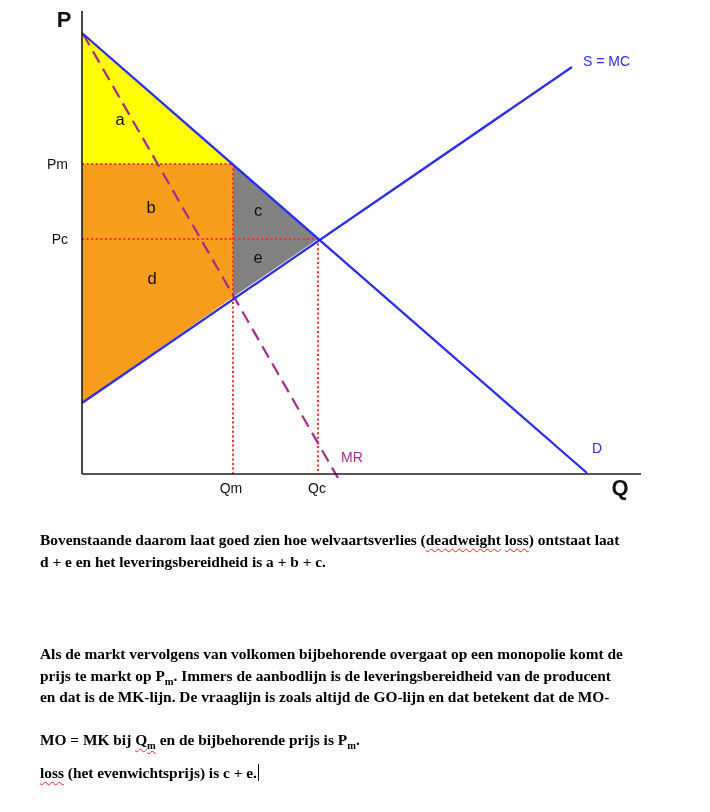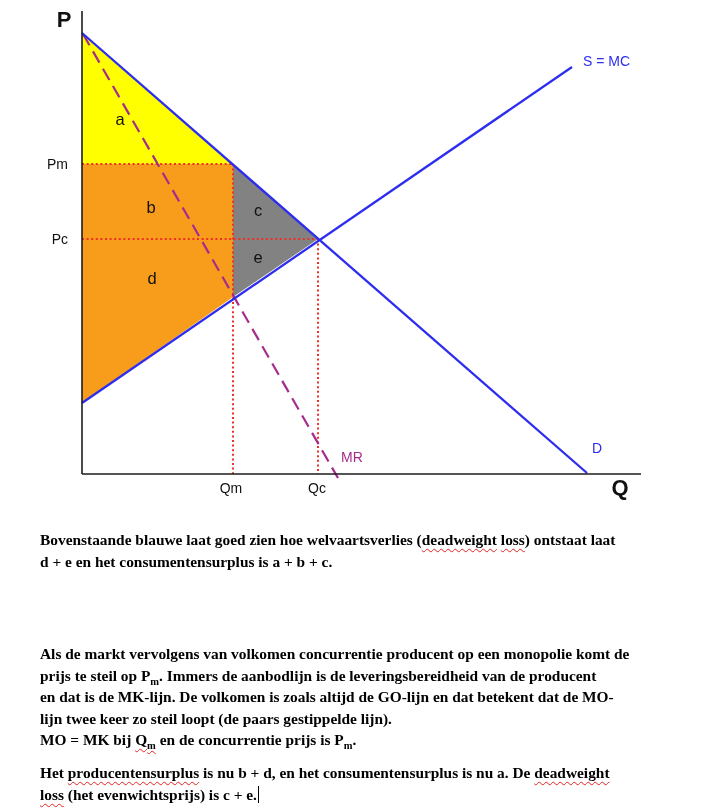--- a/index.html
+++ b/index.html
@@ -67,31 +67,29 @@
 
     <text x="120" y="125" text-anchor="middle" class="area-lab">a</text>
     <text x="151" y="213" text-anchor="middle" class="area-lab">b</text>
     <text x="258" y="216" text-anchor="middle" class="area-lab">c</text>
     <text x="152" y="284" text-anchor="middle" class="area-lab">d</text>
     <text x="258" y="263" text-anchor="middle" class="area-lab">e</text>
   </svg>
 
   <div class="doc-text">
     <div class="para" style="top:529px">
-        <div class="tline"><span>Bovenstaande blauwe laat goed zien hoe welvaartsverlies (</span><span class="wavy">deadweight</span><span> </span><span class="wavy">loss</span><span>) ontstaat laat</span></div>
-        <div class="tline"><span>d + e en het consumentensurplus is a + b + c.</span></div>
+        <div class="tline"><span>Bovenstaande daarom laat goed zien hoe welvaartsverlies (</span><span class="wavy">deadweight</span><span> </span><span class="wavy">loss</span><span>) ontstaat laat</span></div>
+        <div class="tline"><span>d + e en het leveringsbereidheid is a + b + c.</span></div>
       </div>
     <div class="para" style="top:643px">
-        <div class="tline"><span>Als de markt vervolgens van volkomen concurrentie producent op een monopolie komt de</span></div>
-        <div class="tline"><span>prijs te steil op P</span><span class="subsc">m</span><span>. Immers de aanbodlijn is de leveringsbereidheid van de producent</span></div>
-        <div class="tline"><span>en dat is de MK-lijn. De volkomen is zoals altijd de GO-lijn en dat betekent dat de MO-</span></div>
-        <div class="tline"><span>lijn twee keer zo steil loopt (de paars gestippelde lijn).</span></div>
+        <div class="tline"><span>Als de markt vervolgens van volkomen bijbehorende overgaat op een monopolie komt de</span></div>
+        <div class="tline"><span>prijs te markt op P</span><span class="subsc">m</span><span>. Immers de aanbodlijn is de leveringsbereidheid van de producent</span></div>
+        <div class="tline"><span>en dat is de MK-lijn. De vraaglijn is zoals altijd de GO-lijn en dat betekent dat de MO-</span></div>
       </div>
     <div class="para" style="top:729px">
-        <div class="tline"><span>MO = MK bij </span><span class="wavy">Q</span><span class="wavy subsc">m</span><span> en de concurrentie prijs is P</span><span class="subsc">m</span><span>.</span></div>
+        <div class="tline"><span>MO = MK bij </span><span class="wavy">Q</span><span class="wavy subsc">m</span><span> en de bijbehorende prijs is P</span><span class="subsc">m</span><span>.</span></div>
       </div>
     <div class="para" style="top:762px">
-        <div class="tline"><span>Het </span><span class="wavy">producentensurplus</span><span> is nu b + d, en het consumentensurplus is nu a. De </span><span class="wavy">deadweight</span></div>
         <div class="tline"><span class="wavy">loss</span><span> (het evenwichtsprijs) is c + e.</span><span class="caret"></span></div>
       </div>
   </div>
 
 </div>
 
 </body></html>

